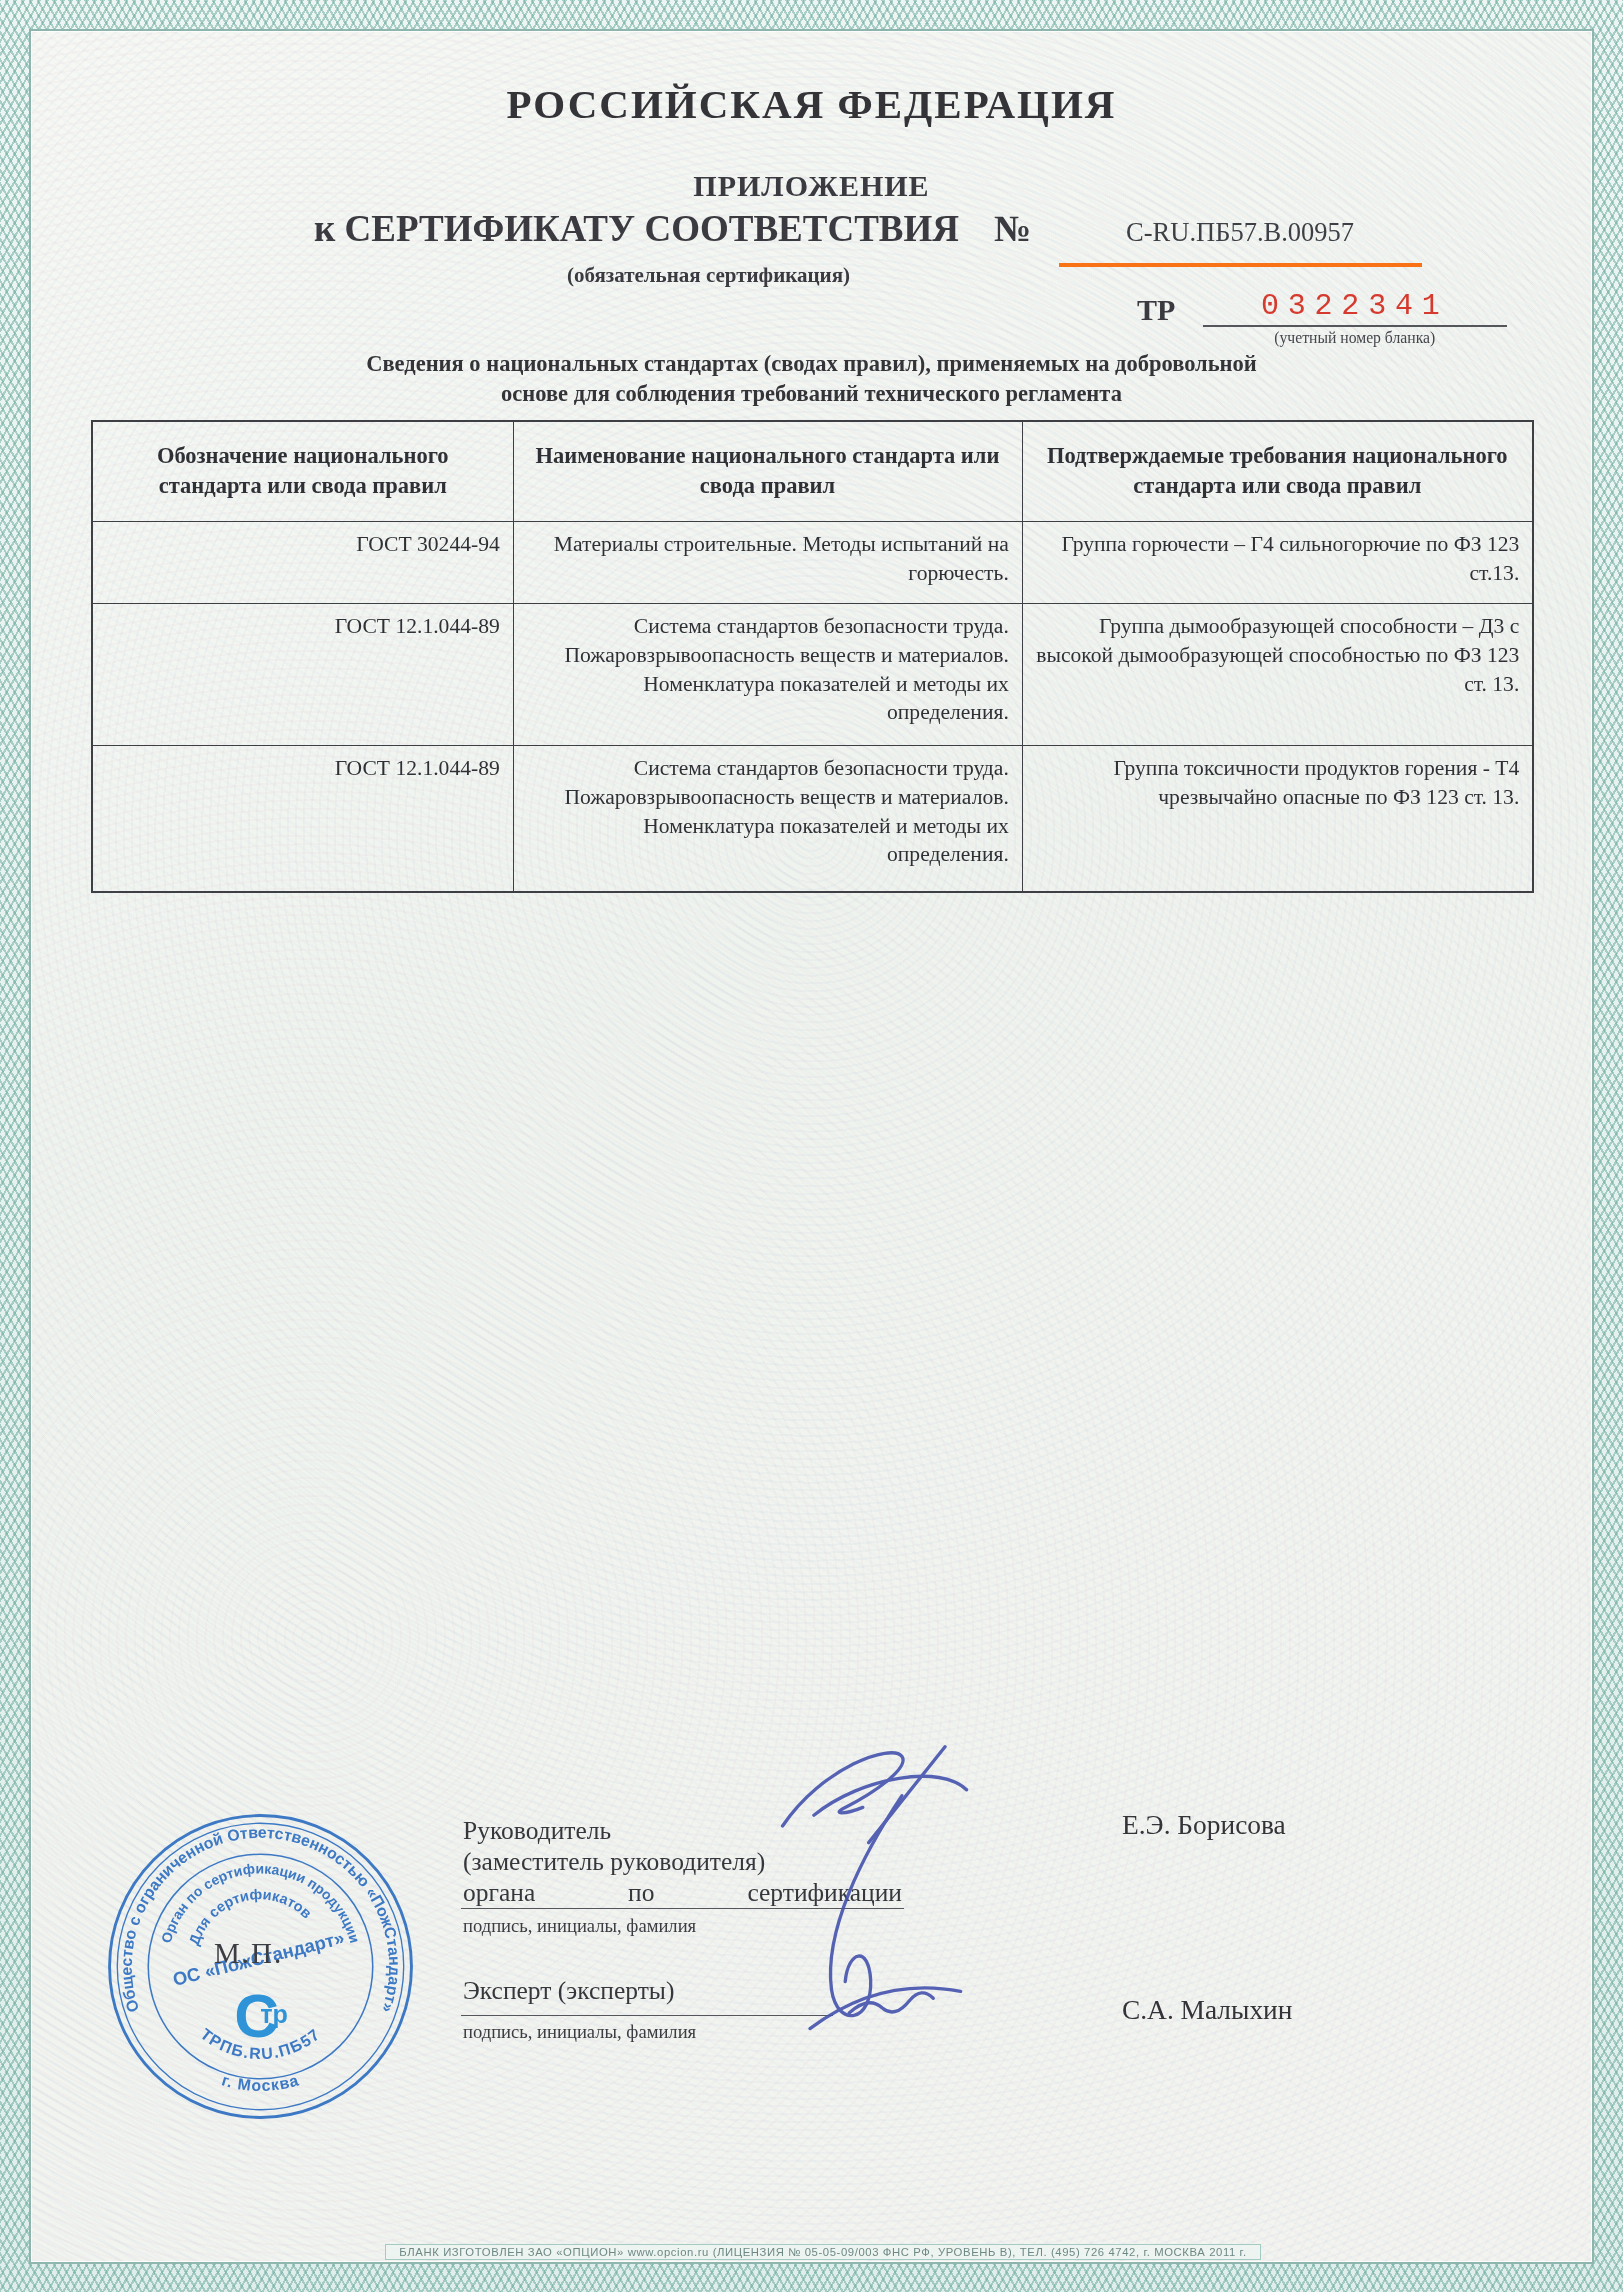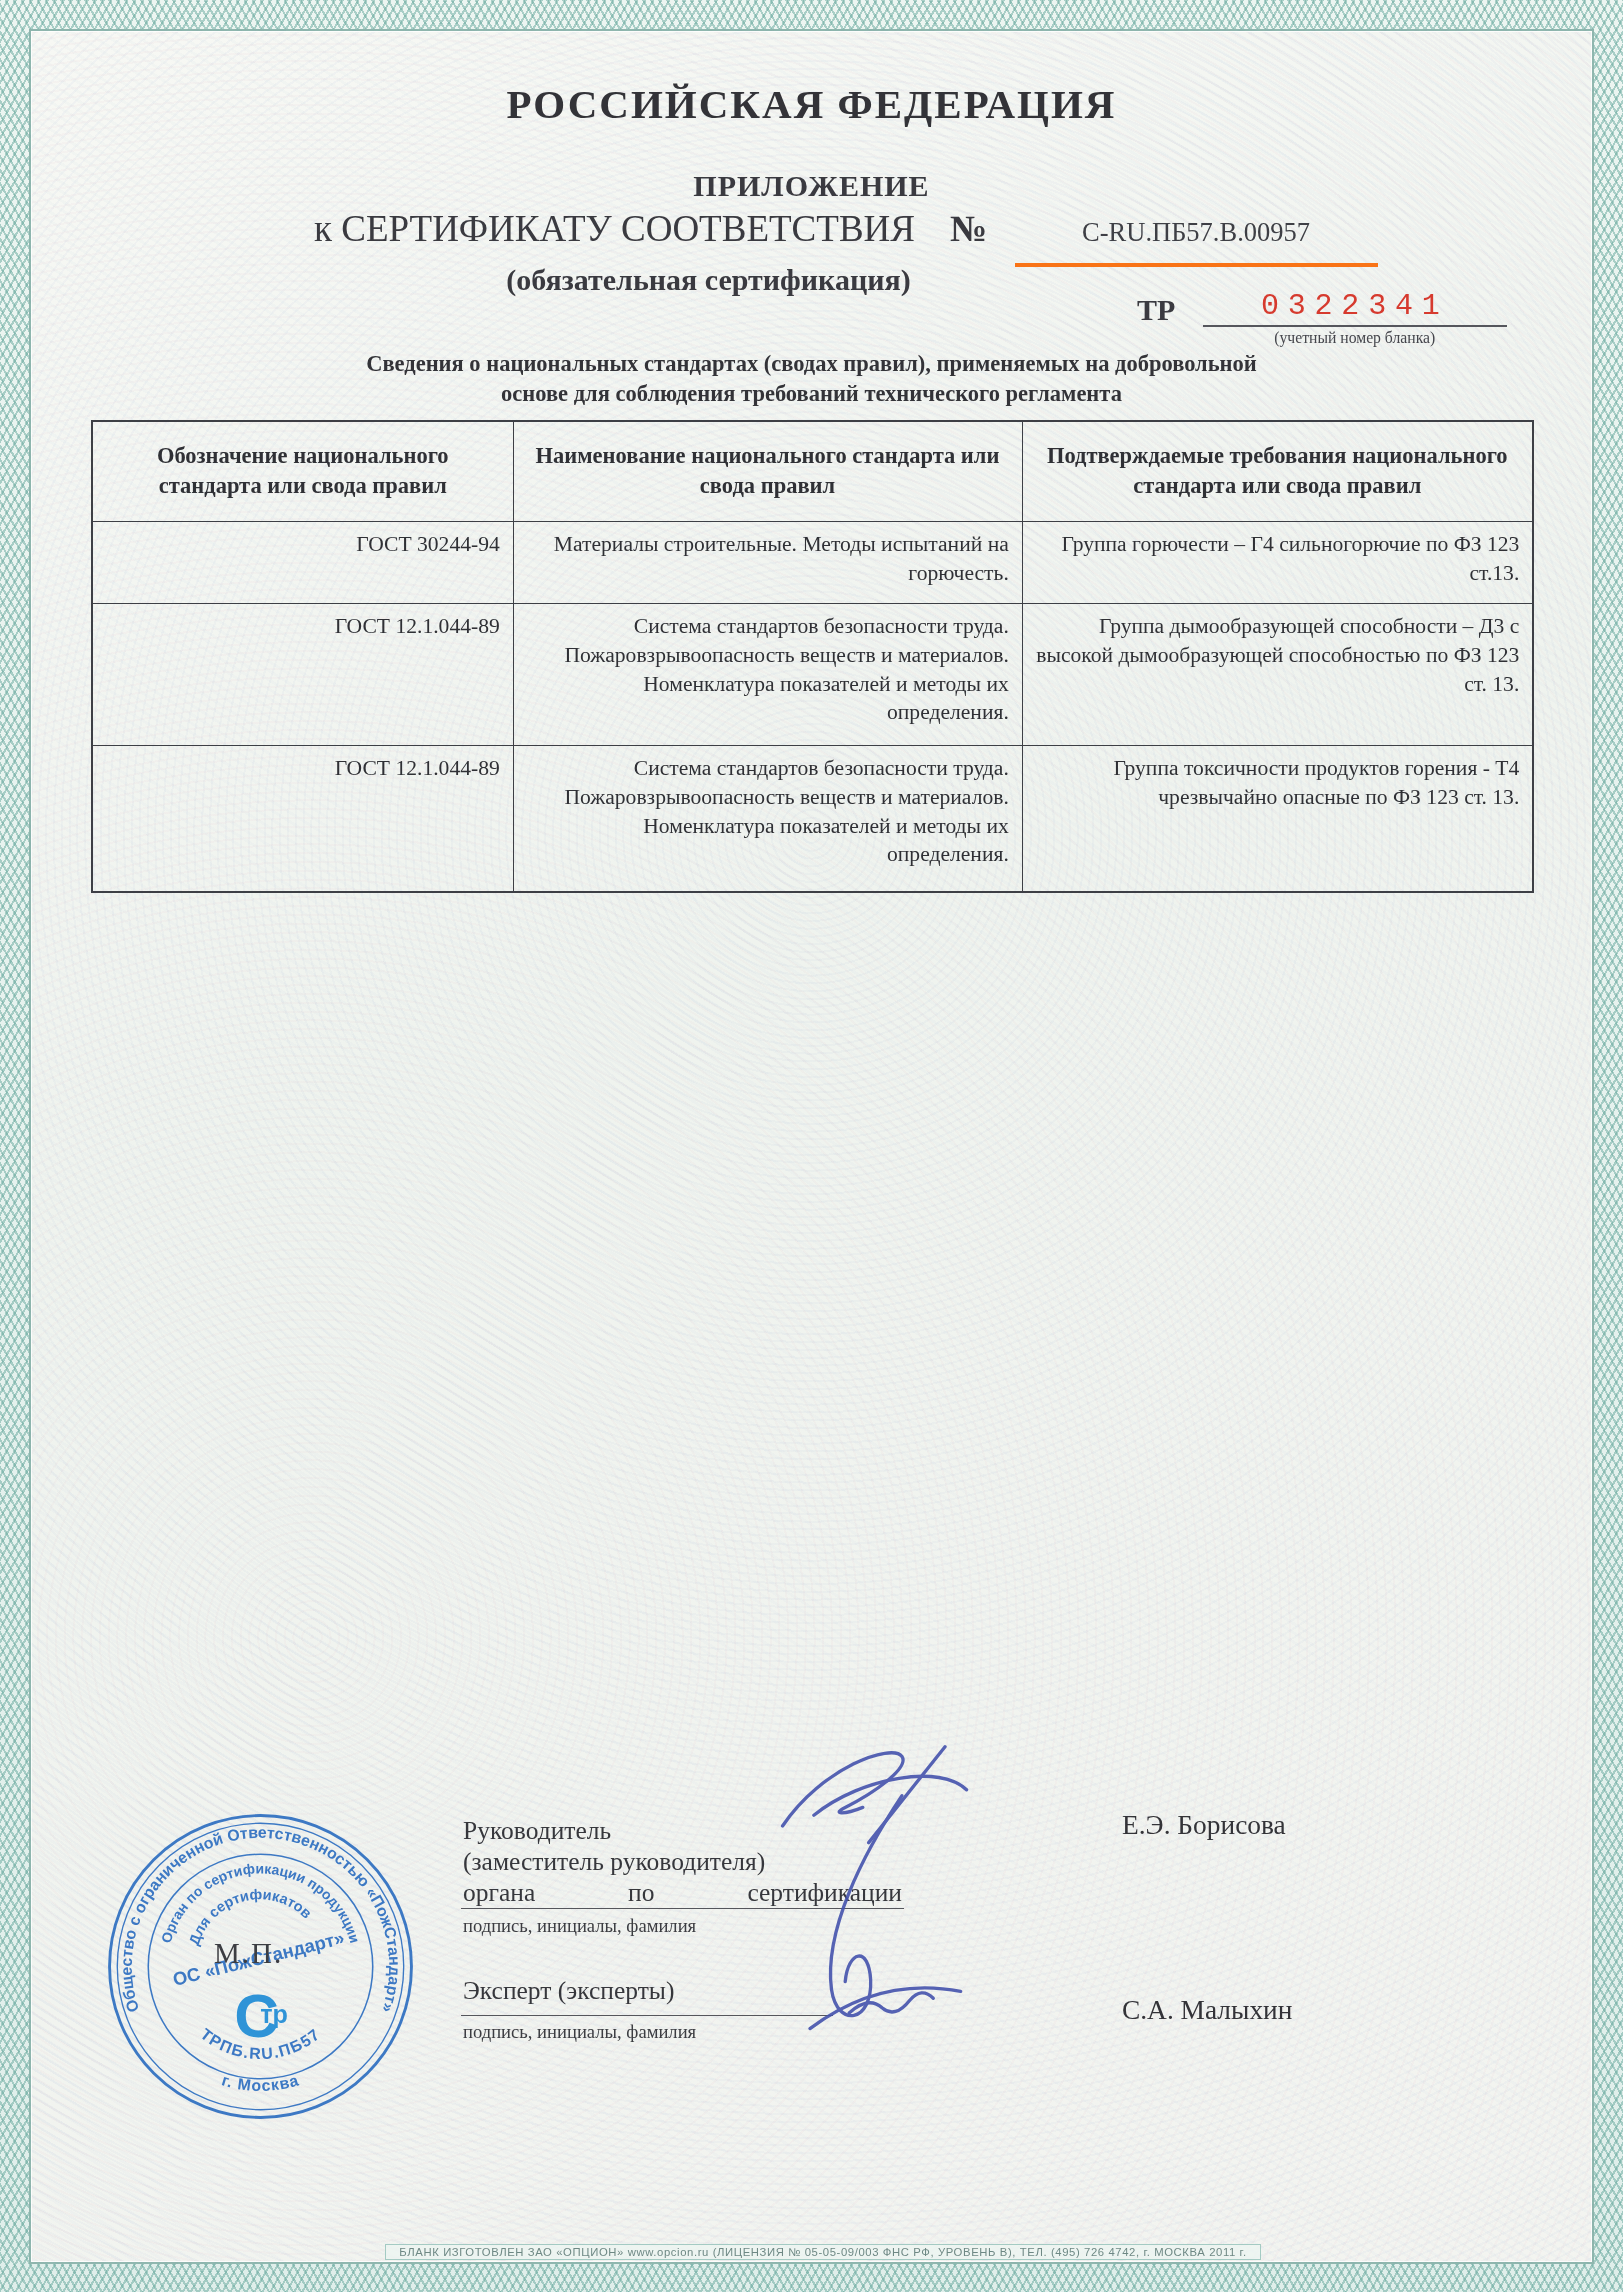--- a/index.html
+++ b/index.html
@@ -29,27 +29,27 @@
       repeating-radial-gradient(circle at 50% 36%, rgba(120,140,195,.05) 0 2px, rgba(0,0,0,0) 2px 7.8px),
       repeating-radial-gradient(circle at 18% 72%, rgba(205,130,150,.045) 0 2px, rgba(0,0,0,0) 2px 8.8px),
       repeating-linear-gradient(32deg, rgba(130,175,205,.04) 0 2.9px, rgba(0,0,0,0) 2.9px 7.8px),
       linear-gradient(160deg,#f7f8f4 0%,#eff3ee 42%,#f3f4f0 100%);
   }
   .abs{position:absolute;}
   .ctr{left:0;right:0;text-align:center;}
   .country-title{top:80px;font-size:41px;font-weight:bold;letter-spacing:2px;color:#333338;}
   .doc-type{top:169px;font-size:30px;font-weight:bold;letter-spacing:1px;color:#3a3a40;}
   .cert-line{top:207px;left:314px;display:flex;align-items:baseline;}
-  .cert-prefix{font-size:37px;font-weight:normal;color:#3a3a40;}
+  .cert-prefix{font-size:37px;font-weight:bold;color:#3a3a40;}
   .num-sign{font-size:37px;font-weight:bold;margin-left:35px;color:#3a3a40;}
   .cert-number{
     margin-left:27.4px;font-size:26.5px;width:363px;text-align:center;
     border-bottom:4px solid #f97316;padding-bottom:15px;color:#3e3f45;
   }
-  .cert-kind{top:263px;left:498px;width:421px;text-align:center;font-size:30px;font-weight:bold;color:#3a3a40;}
+  .cert-kind{top:263px;left:498px;width:421px;text-align:center;font-size:21px;font-weight:bold;color:#3a3a40;}
   .tr-row{top:289px;left:1137px;display:flex;align-items:flex-start;}
   .tr-label{font-size:30px;font-weight:bold;color:#3a3a40;margin-top:3.9px;}
   .blank-wrap{margin-left:27.4px;width:304px;text-align:center;}
   .blank-number{
     font-family:"Liberation Mono", monospace;
     font-size:30px;letter-spacing:8.8px;color:#d63a2e;
     border-bottom:2px solid #55565c;padding-bottom:2px;display:block;
   }
   .blank-caption{font-size:15.7px;color:#45464c;display:block;margin-top:2px;}
   .intro{top:349px;font-size:22.5px;font-weight:bold;line-height:1.35;color:#333338;}

